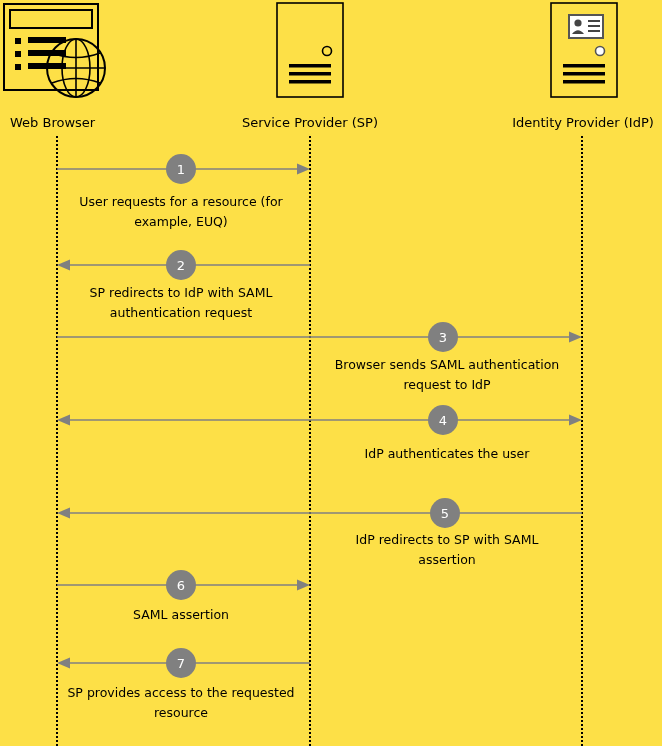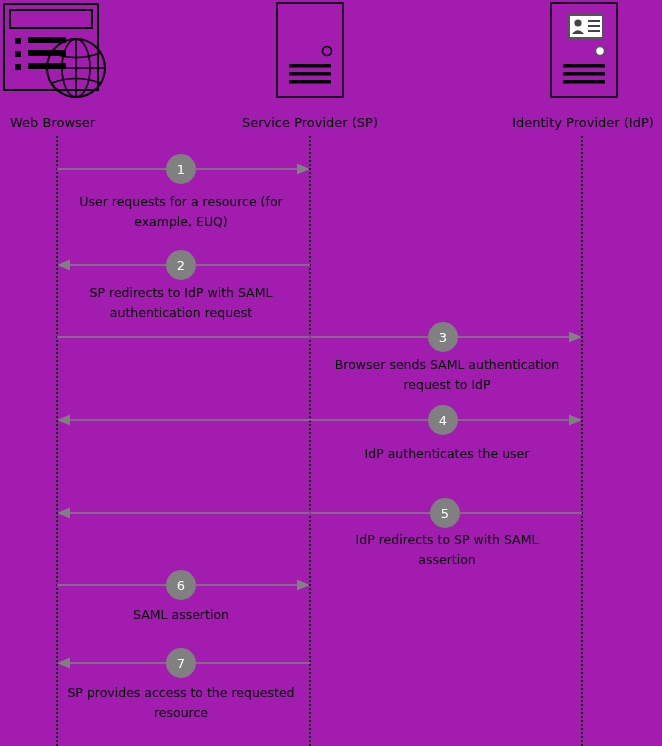--- a/index.html
+++ b/index.html
@@ -7,21 +7,21 @@
     padding: 0;
     background: #ffffff;
   }
   body {
     font-family: "DejaVu Sans", sans-serif;
   }
   #diagram-root {
     position: relative;
     width: 662px;
     height: 746px;
-    background: #a21caf;
+    background: #fde047;
     overflow: hidden;
   }
   svg.diagram-canvas {
     position: absolute;
     left: 0;
     top: 0;
     width: 662px;
     height: 746px;
   }
   .participant-label {

